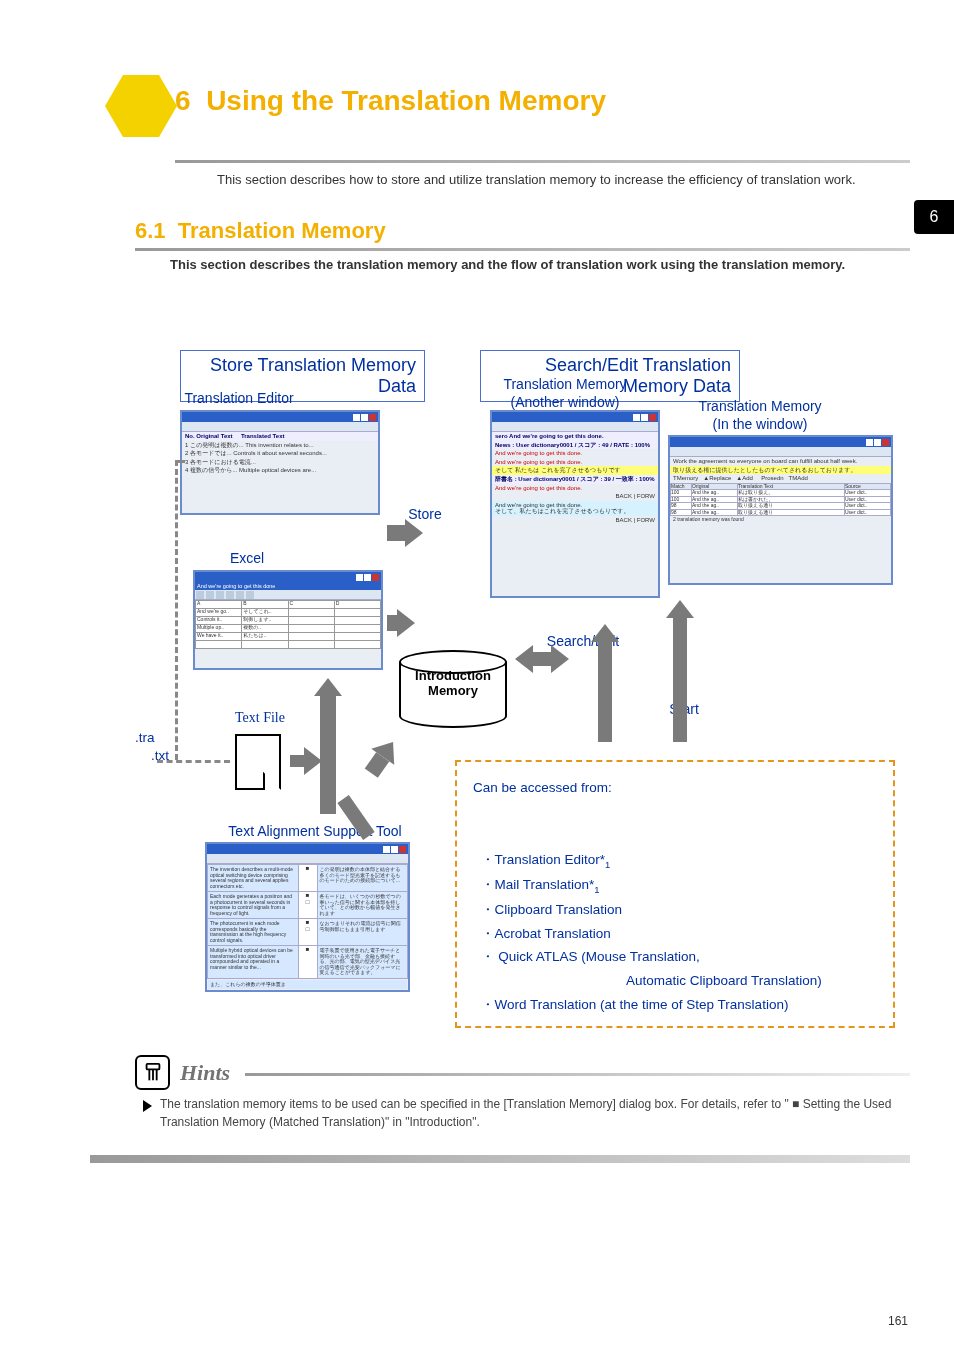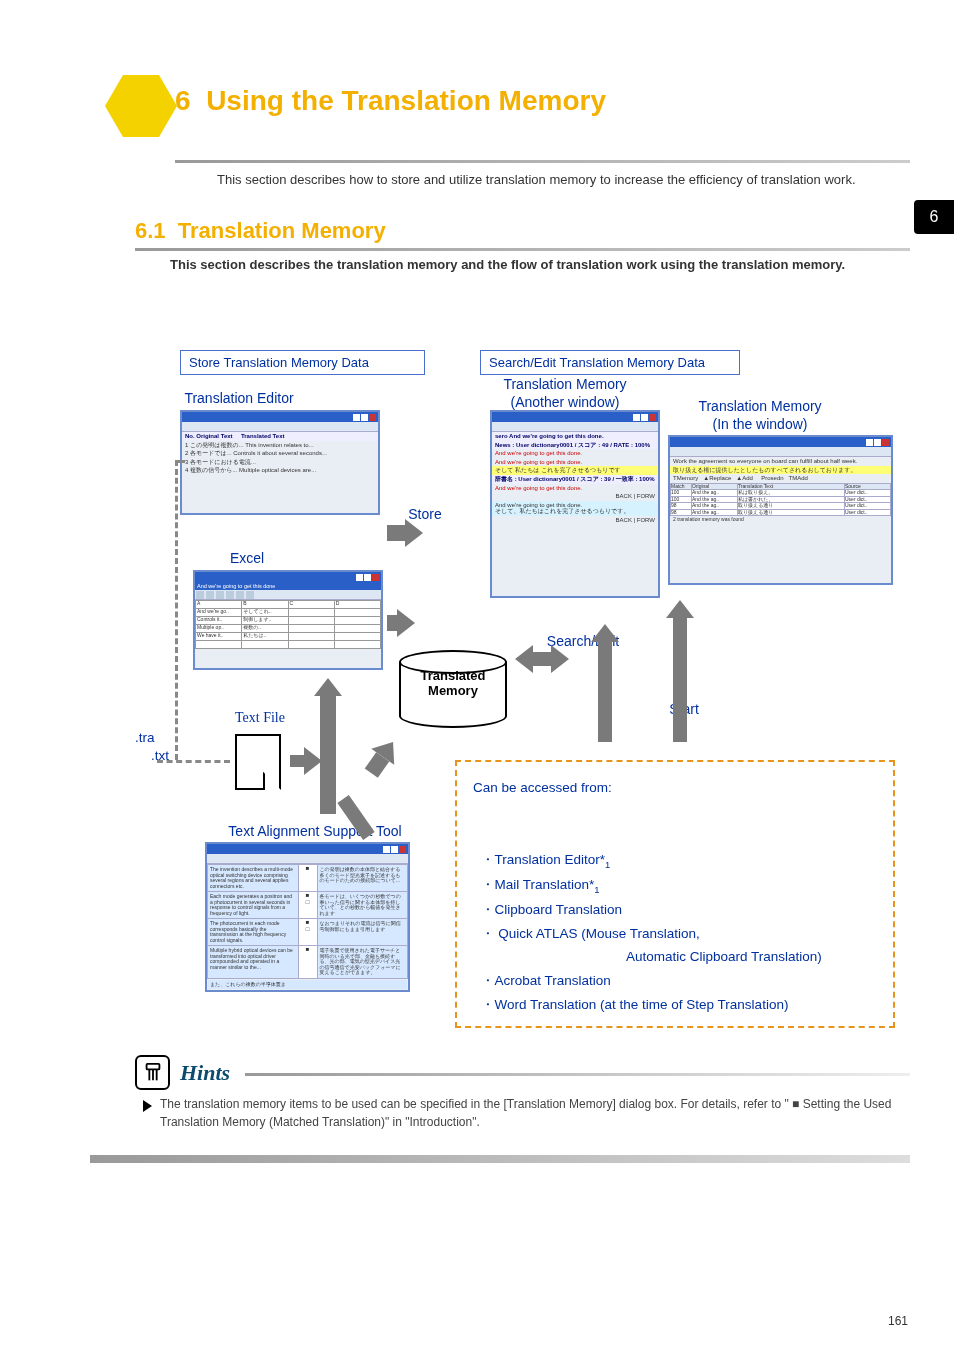--- a/index.html
+++ b/index.html
@@ -86,22 +86,22 @@
     left: 135px;
     top: 350px;
     width: 770px;
     height: 692px;
   }
   .bluebox {
     position: absolute;
     border: 1px solid #4a6fcf;
     background: #fff;
     color: #0030a0;
-    font-size: 13px;
-    text-align: left;
+    font-size: 18px;
+    text-align: right;
     padding: 4px 8px;
   }
   .smalltitle {
     position: absolute;
     color: #0030a0;
     font-size: 14px;
     text-align: center;
   }
   .screenshot {
     position: absolute;
@@ -238,21 +238,21 @@
     display:flex; align-items:center; justify-content:center;
   }
   .hints-icon svg { width:22px; height:22px; }
   .hints-label {
     position:absolute;
     left:180px; top:1060px;
     font-size:22px;
     font-family:"Times New Roman", serif;
     font-style: italic;
     font-weight: bold;
-    color:#0c4a6e;
+    color:#737373;
   }
   .hints-rule {
     position:absolute;
     left:245px; top:1073px;
     width:665px; height:3px;
     background: linear-gradient(to right, #999, #eee);
   }
   .hint-arrow {
     position:absolute;
     left:143px; top:1100px;
@@ -455,21 +455,21 @@
   <div class="label-plain" style="left:403px; top:283px; width:90px;">Search/Edit</div>
 
   <div class="smalltitle" style="left:85px; top:360px; width:80px;font-family:Liberation Serif, serif;">Text File</div>
   <div class="text-file-icon"></div>
 
   <div class="cylinder">
     <div class="cyl-bot"></div>
     <div class="cyl-body"></div>
     <div class="cyl-top"></div>
     <div class="cyl-label">
-      <span>Translated</span><br>
+      <span>Introduction</span><br>
       <span>Memory</span>
     </div>
   </div>
 
   <div class="smalltitle" style="left:75px; top:473px; width:210px;">Text Alignment Support Tool</div>
   <div class="screenshot" style="left:70px; top:492px; width:205px; height:150px;">
     <div class="titlebar">
         <i></i>
         <i></i>
         <i class="red"></i>
@@ -504,25 +504,25 @@
 
   <div class="arrow head-u" style="left:463px; top:292px; width:14px; height:100px;"></div>
   <div class="arrow head-u" style="left:538px; top:268px; width:14px; height:124px;"></div>
 
   <div class="access-box">
     <div class="access-title">Can be accessed from:</div>
     <ul>
       <li>Translation Editor*<sub>1</sub></li>
       <li>Mail Translation*<sub>1</sub></li>
       <li>Clipboard Translation</li>
+      <li>Acrobat Translation</li>
       <li>
         <span>Quick ATLAS (Mouse Translation,</span><br>
         <span style="padding-left:145px;">Automatic Clipboard Translation)</span>
       </li>
-      <li>Acrobat Translation</li>
       <li>Word  Translation (at the time of Step Translation)</li>
     </ul>
   </div>
 </div>
 
 <div class="hints-icon">
   <svg viewBox="0 0 24 24" fill="none" stroke="#000" stroke-width="2">
     <rect x="5" y="2" width="14" height="6" rx="1"></rect>
     <line x1="8" y1="8" x2="8" y2="20"></line>
     <line x1="12" y1="8" x2="12" y2="20"></line>

